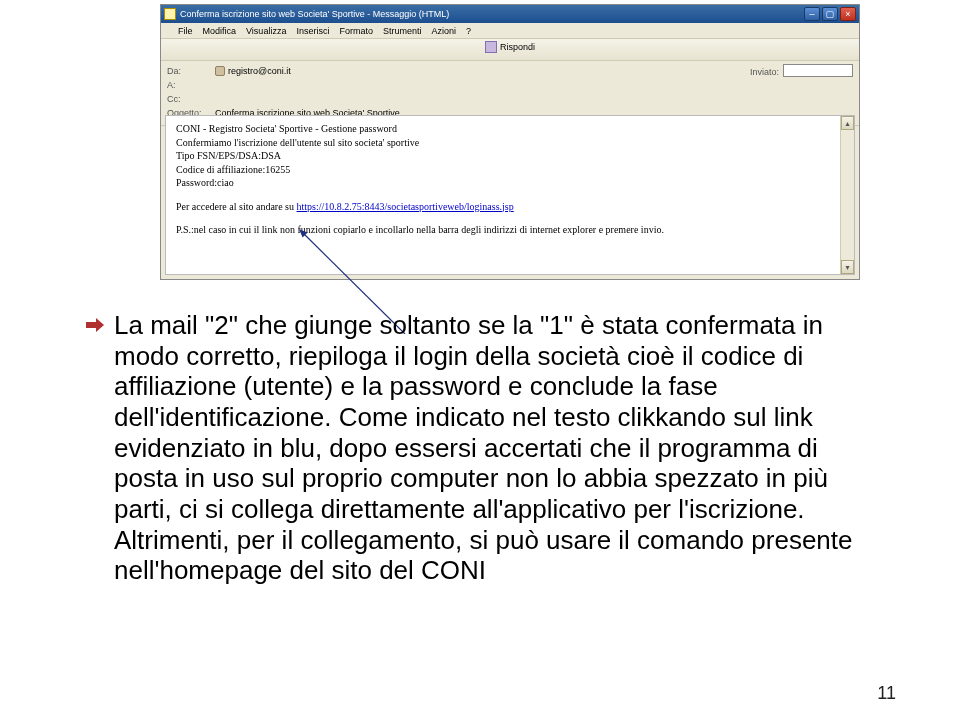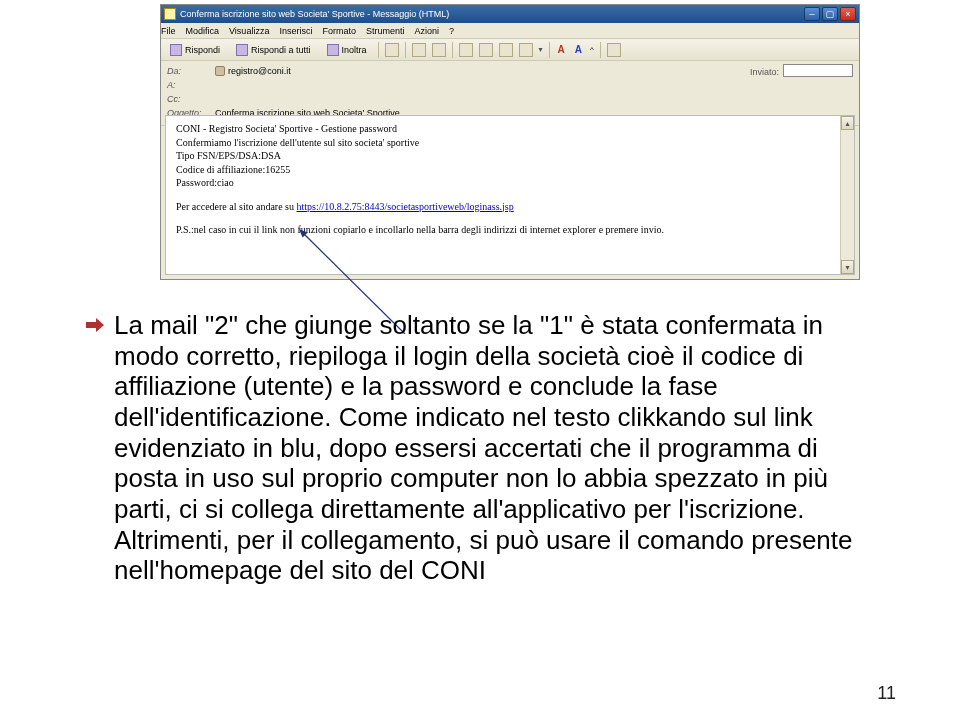--- a/index.html
+++ b/index.html
@@ -50,35 +50,36 @@
     line-height: 1;
   }
   .winbtn.close { background: linear-gradient(#e06050, #c03020); border-color: #802015; }
 
   .menubar {
     height: 16px;
     background: #ece9d8;
     border-bottom: 1px solid #cfcab4;
     display: flex;
     align-items: center;
-    padding: 0 0;
+    padding: 0 17px;
     gap: 10px;
     font-size: 9px;
     color: #000;
   }
 
   .toolbar {
     height: 22px;
     background: linear-gradient(#f5f3e8, #e7e3d0);
     border-bottom: 1px solid #cfcab4;
     display: flex;
     align-items: center;
     padding: 0 4px;
     gap: 6px;
     font-size: 9px;
+    flex-direction: column;
   }
   .tbtn {
     display: flex; align-items: center; gap: 3px;
     padding: 1px 4px;
     border: 1px solid transparent;
     border-radius: 2px;
   }
   .tbtn .ico {
     width: 12px; height: 12px;
     background: #d8d0a8;
@@ -97,21 +98,21 @@
   .chev { font-size: 8px; color: #555; }
 
   .headers {
     padding: 3px 6px 5px 6px;
     background: #ece9d8;
     border-bottom: 1px solid #cfcab4;
     font-size: 9px;
     color: #555;
   }
   .hdrrow { display: flex; align-items: center; height: 14px; }
-  .hdrlabel { width: 48px; font-style: italic; }
+  .hdrlabel { width: 48px; }
   .hdrval { color: #000; display: flex; align-items: center; gap: 3px; }
   .personico {
     width: 10px; height: 10px;
     background: #d0c0a0;
     border: 1px solid #908060;
     border-radius: 2px;
   }
   .sentbox {
     position: absolute;
     right: 6px; top: 3px;

